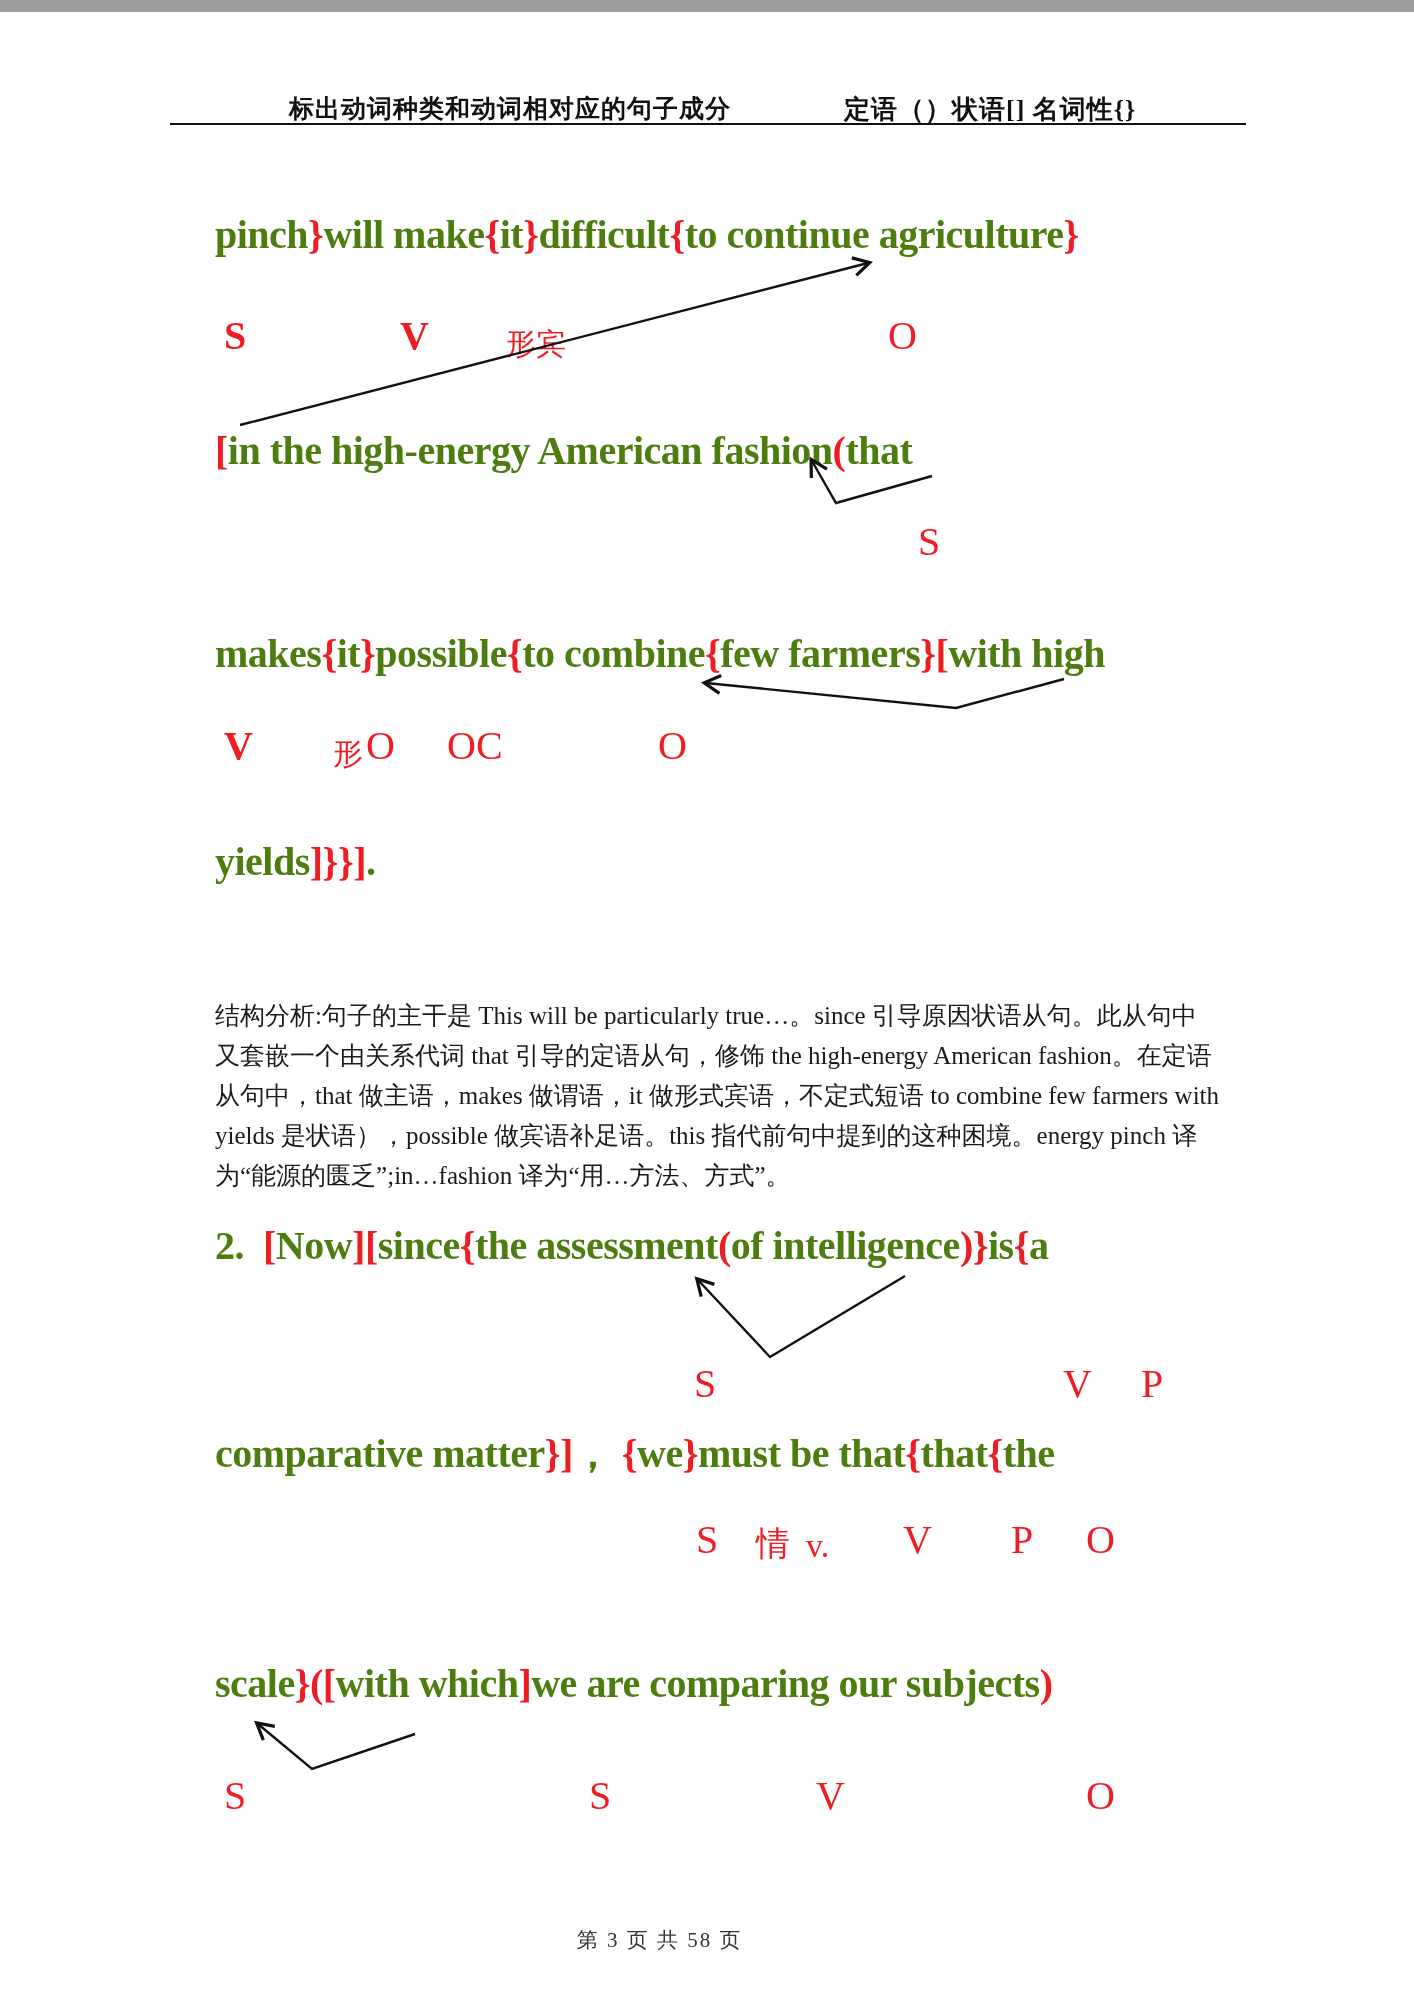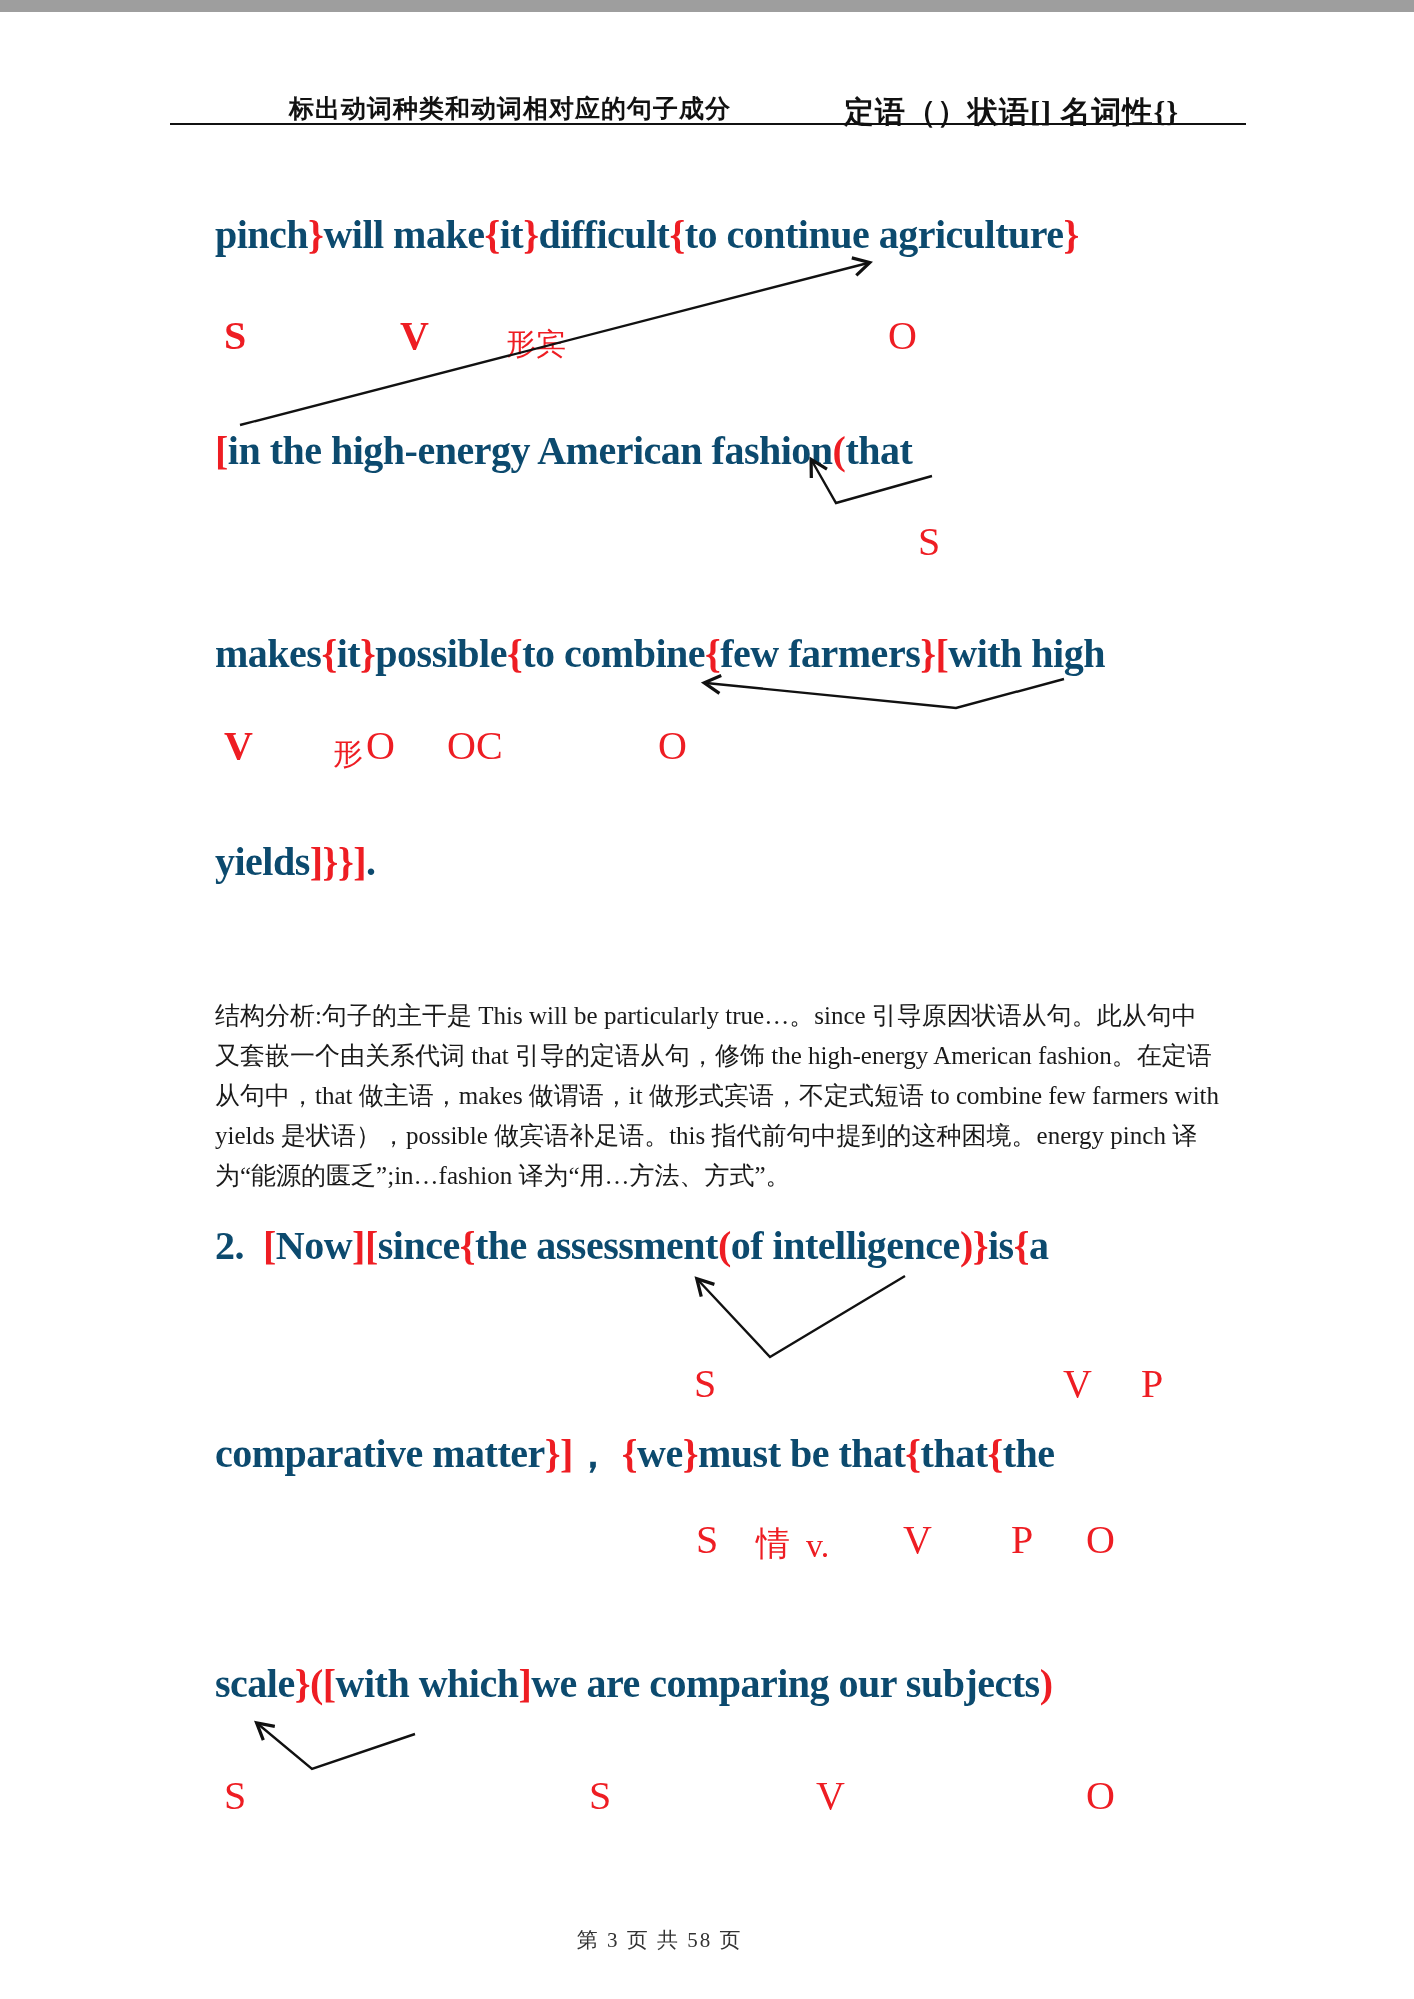--- a/index.html
+++ b/index.html
@@ -7,29 +7,29 @@
     position:relative;
     width:1414px;height:1999px;
     background:#ffffff;
     margin:12px auto;
     overflow:hidden;
     font-family:"Liberation Serif","DejaVu Serif",serif;
     color:#1f1f1f;
   }
   
   .hdr-left{position:absolute;left:289px;top:80px;font-size:25px;font-weight:bold;color:#111;letter-spacing:1px;white-space:pre;}
-  .hdr-right{position:absolute;left:844px;top:80px;font-size:30px;font-weight:bold;color:#111;letter-spacing:1px;white-space:pre;}
+  .hdr-right{position:absolute;left:844px;top:80px;font-size:26px;font-weight:bold;color:#111;letter-spacing:1px;white-space:pre;}
   .hdr-rule{position:absolute;left:170px;top:111px;width:1076px;height:2px;background:#111;}
   
   .bigline{
     position:absolute;left:215px;
     font-size:40px;line-height:52px;font-weight:bold;
     letter-spacing:-0.5px;white-space:pre;color:#262626;
   }
-  .seg-b{color:#0c4a6e;}
+  .seg-b{color:#4d7c0f;}
   .seg-r{color:#ee1d23;}
   
   .lbl{position:absolute;color:#ee1d23;font-size:40px;line-height:44px;white-space:pre;}
   .lbl.bold{font-weight:bold;}
   .lbl.cjk{font-size:30px;line-height:44px;}
   .lbl.cjk-s{font-size:34px;line-height:44px;}
   
   .para{position:absolute;left:215px;top:984px;width:1000px;}
   .para-line{font-size:25px;line-height:40px;color:#1a1a1a;white-space:pre;font-family:"Liberation Serif","DejaVu Serif",serif;}
   

